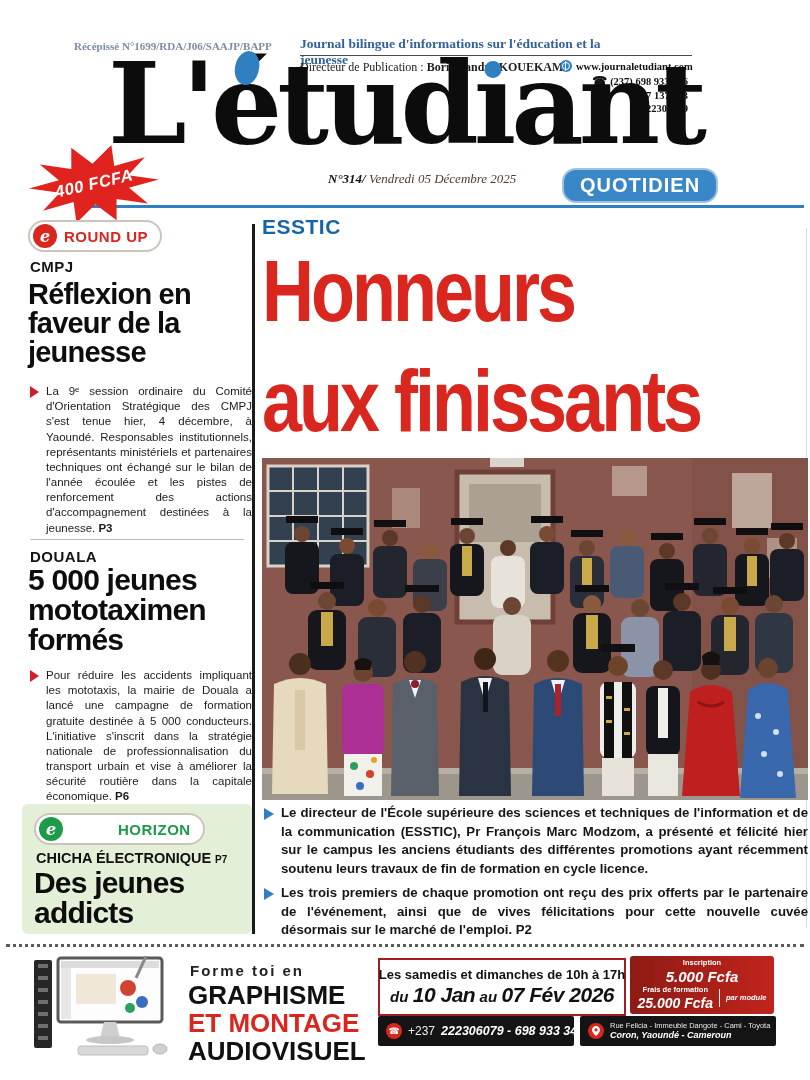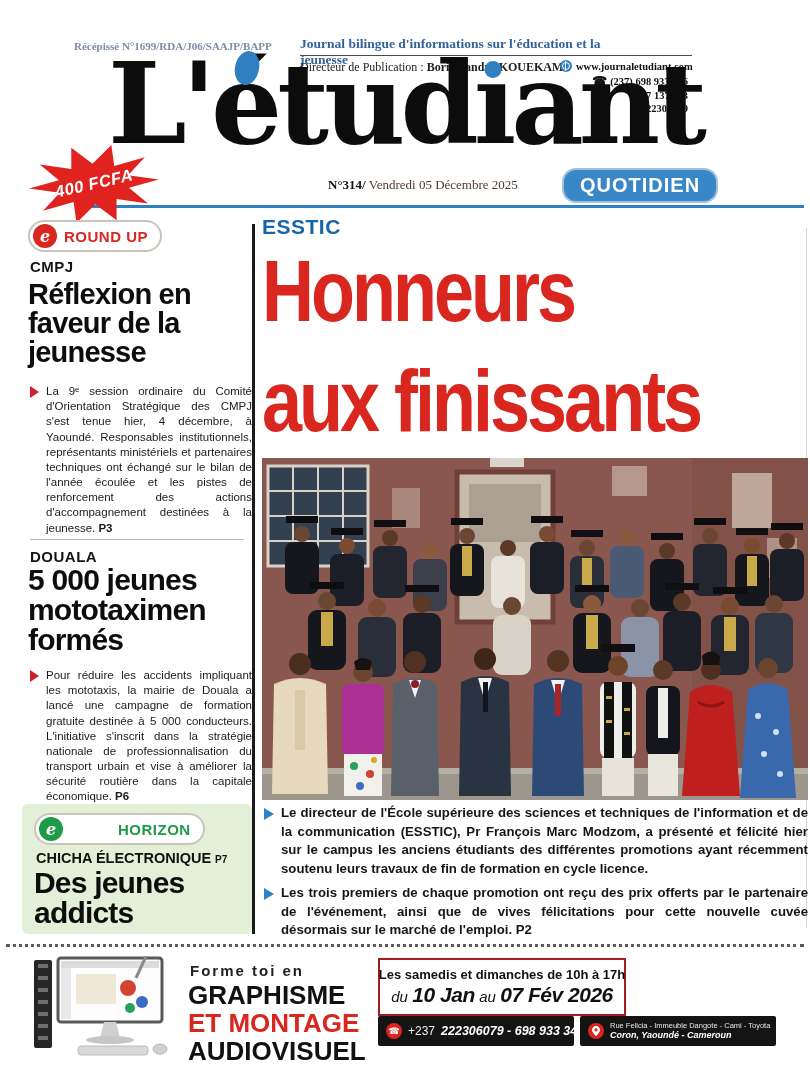--- a/index.html
+++ b/index.html
@@ -26,21 +26,21 @@
 
   
   .masthead{left:0;right:0;top:48px;text-align:center;font-family:"DejaVu Serif",serif;
             font-weight:bold;font-size:112px;line-height:1;letter-spacing:-5px;color:#0c0c0c;
             white-space:nowrap;}
   .masthead span{position:relative;display:inline-block;}
   .mh-e::after{content:"";position:absolute;top:3px;left:36%;width:24px;height:34px;
                background:#2f7fc1;border-radius:48% 52% 46% 54%;transform:rotate(16deg);}
   .mh-i::after{content:"";position:absolute;top:13px;left:50%;transform:translateX(-50%);
                width:17px;height:17px;border-radius:50%;background:#2f7fc1;}
-  .issue-line{left:328px;top:177px;font-family:"Liberation Serif",serif;font-size:13px;color:#503a32;}
+  .issue-line{left:328px;top:171px;font-family:"Liberation Serif",serif;font-size:13px;color:#503a32;font-style:italic;}
   .issue-line b{color:#141414;}
   .quotidien{left:562px;top:168px;background:#3a87c8;color:#fff;font-weight:bold;font-size:20px;
              letter-spacing:1px;padding:4px 16px;border-radius:14px;border:2px solid #9cc3e4;}
   .blue-rule{left:92px;top:205px;width:712px;height:3px;background:#2f7fc1;}
 
   
   .burst{left:28px;top:142px;width:132px;height:86px;transform:rotate(-4deg);}
   .burst svg{position:absolute;left:0;top:0;}
   .burst .txt{position:absolute;left:0;top:0;width:132px;height:82px;display:flex;align-items:center;
               justify-content:center;color:#fff;font-weight:bold;font-style:italic;font-size:16.5px;
@@ -109,21 +109,21 @@
   .ad-intro{left:190px;top:962px;font-size:15px;font-weight:bold;color:#222;letter-spacing:2px;}
   .ad-line{font-size:26px;font-weight:bold;letter-spacing:0;line-height:1;}
   .ad-l1{left:188px;top:982px;color:#111;}
   .ad-l2{left:188px;top:1010px;color:#d9261f;}
   .ad-l3{left:188px;top:1038px;color:#111;}
 
   .schedule{left:378px;top:958px;width:244px;height:54px;background:#fff;border:2px solid #a21d22;
             display:flex;flex-direction:column;align-items:center;justify-content:center;gap:1px;}
   .sched1{font-size:13px;font-weight:bold;color:#111;white-space:nowrap;}
   .sched2{font-style:italic;color:#111;white-space:nowrap;}
-  .sched2 .sm{font-size:15px;font-weight:normal;}
+  .sched2 .sm{font-size:15px;font-weight:bold;}
   .sched2 .lg{font-size:21px;font-weight:bold;letter-spacing:-.5px;}
 
   .pricing{left:630px;top:956px;width:144px;height:58px;border-radius:3px;color:#fff;
            background:linear-gradient(90deg,#8e1b15,#c0241c);display:flex;flex-direction:column;
            align-items:center;justify-content:center;line-height:1.15;}
   .pr-lab{font-size:7.5px;font-weight:bold;}
   .pr-big{font-size:15px;font-weight:bold;font-style:italic;}
   .pr-row{display:flex;align-items:center;gap:6px;margin-top:1px;}
   .pr-col{display:flex;flex-direction:column;align-items:center;}
   .pr-div{width:1px;height:18px;background:#fff;}
@@ -462,20 +462,32 @@
   <div class="abs schedule">
     <div class="sched1">Les samedis et dimanches de 10h à 17h</div>
     <div class="sched2">
       <span class="sm">du</span>
       <span class="lg">10 Jan</span>
       <span class="sm">au</span>
       <span class="lg">07 Fév 2026</span>
     </div>
   </div>
 
+  <div class="abs pricing">
+    <div class="pr-lab">Inscription</div>
+    <div class="pr-big">5.000 Fcfa</div>
+    <div class="pr-row">
+      <div class="pr-col">
+        <div class="pr-lab">Frais de formation</div>
+        <div class="pr-big" style="font-size:14px;">25.000 Fcfa</div>
+      </div>
+      <div class="pr-div"></div>
+      <div class="pr-suffix">par module</div>
+    </div>
+  </div>
 
   <div class="bar bar-phone">
     <span class="redcirc">☎</span>
     <span class="ph-pre">+237</span>
     <span class="ph-num">222306079 - 698 933 346</span>
   </div>
 
   <div class="bar bar-addr">
     <span class="redcirc">
       <svg width="8" height="10" viewBox="0 0 8 10">

